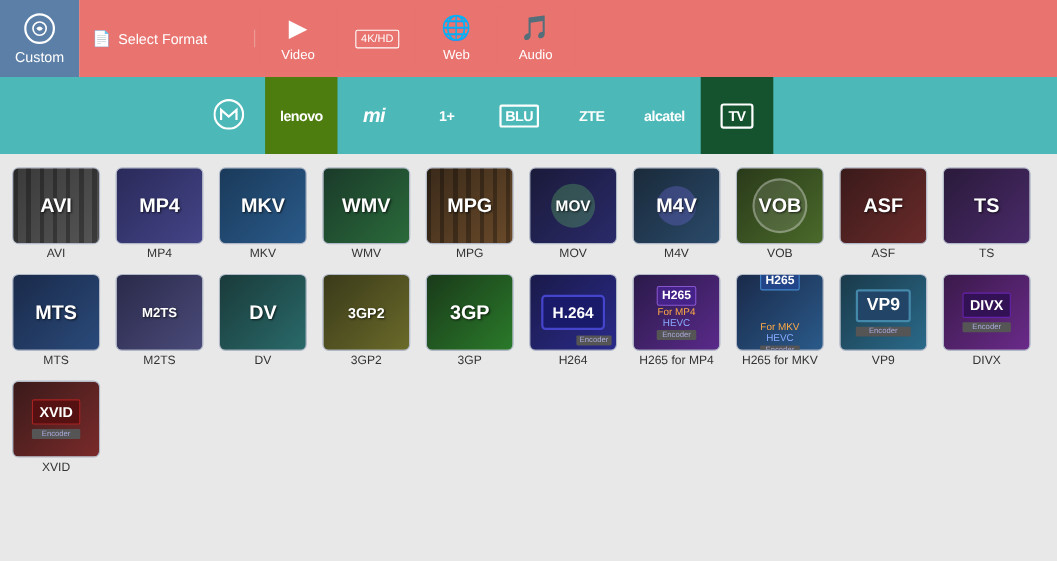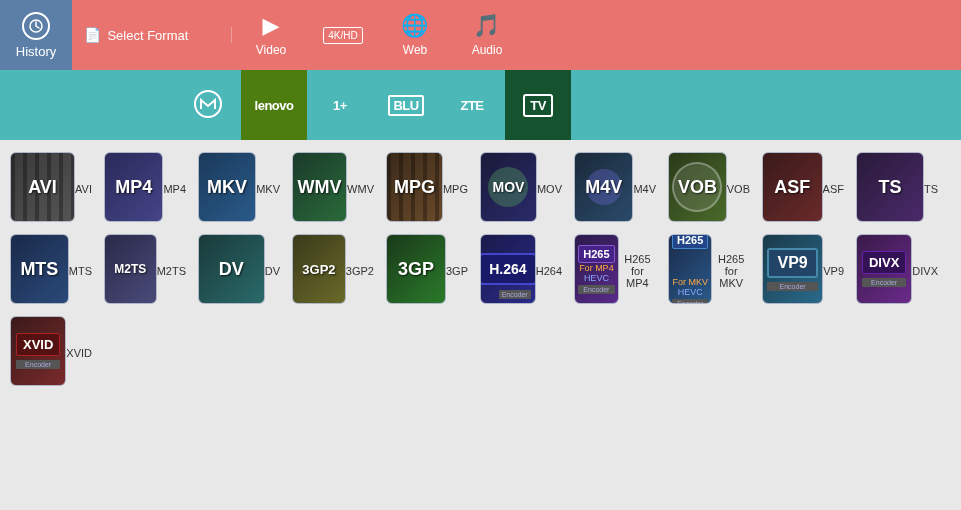--- a/index.html
+++ b/index.html
@@ -125,21 +125,21 @@
       display: flex;
       flex-wrap: wrap;
       gap: 4px;
       align-content: flex-start;
       height: 370px;
       overflow: hidden;
     }
 
     .format-item {
       display: flex;
-      flex-direction: row;
+      flex-direction: column;
       align-items: center;
       width: 90px;
       cursor: pointer;
       padding: 4px;
       border-radius: 4px;
     }
 
     .format-thumb {
       width: 80px;
       height: 70px;
@@ -240,29 +240,20 @@
     }
 
     .format-row .section-label { border-right: 1px solid rgba(255,255,255,0.3); }
     .device-row .section-label { border-right: 1px solid rgba(255,255,255,0.3); }
   </style>
 </head>
 <body>
 
 <div class="top-bar">
   <div class="left-nav">
-    <div class="nav-item">
-      <div class="circle-icon">
-        <svg width="16" height="16" viewBox="0 0 16 16" fill="none">
-          <circle cx="8" cy="8" r="6" stroke="white" stroke-width="1.5" fill="none"></circle>
-          <path d="M8 4 L8 8 L11 10" stroke="white" stroke-width="1.5" stroke-linecap="round"></path>
-        </svg>
-      </div>
-      <span>History</span>
-    </div>
     <div class="nav-item custom">
       <div class="circle-icon">
         <svg width="16" height="16" viewBox="0 0 16 16" fill="none">
           <circle cx="8" cy="8" r="6" stroke="white" stroke-width="1.5" fill="none"></circle>
           <path d="M5 8 Q8 4 11 8 Q8 12 5 8Z" fill="white"></path>
         </svg>
       </div>
       <span>Custom</span>
     </div>
   </div>
@@ -362,27 +353,33 @@
       <svg width="28" height="28" viewBox="0 0 28 28">
         <circle cx="14" cy="14" r="13" fill="none" stroke="white" stroke-width="2"></circle>
         <path d="M7 19 L7 10 L14 16 L21 10 L21 19" fill="none" stroke="white" stroke-width="2"></path>
       </svg>
     </span>
   </button>
   <button class="dev-btn" style="background:#4d7c0f;">
     <span class="dev-logo brand-lenovo">lenovo</span>
   </button>
   <button class="dev-btn" style="background:#4db8b8;">
+    <span class="dev-logo brand-xiaomi" style="font-size:18px; font-style:italic; font-weight:bold;">mi</span>
+  </button>
+  <button class="dev-btn" style="background:#4db8b8;">
     <span class="dev-logo brand-oneplus">1+</span>
   </button>
   <button class="dev-btn" style="background:#4db8b8;justify-content:center;">
     <span class="dev-logo brand-blu">BLU</span>
   </button>
   <button class="dev-btn" style="background:#4db8b8;">
     <span class="dev-logo brand-zte">ZTE</span>
+  </button>
+  <button class="dev-btn" style="background:#4db8b8;">
+    <span class="dev-logo brand-alcatel">alcatel</span>
   </button>
   <button class="dev-btn" style="background:#14532d;">
     <span class="dev-logo brand-tv">TV</span>
   </button>
 </div>
 
 <div class="main-content" style="margin-top:0;">
 
   <div class="format-item">
     <div class="format-thumb thumb-avi">

